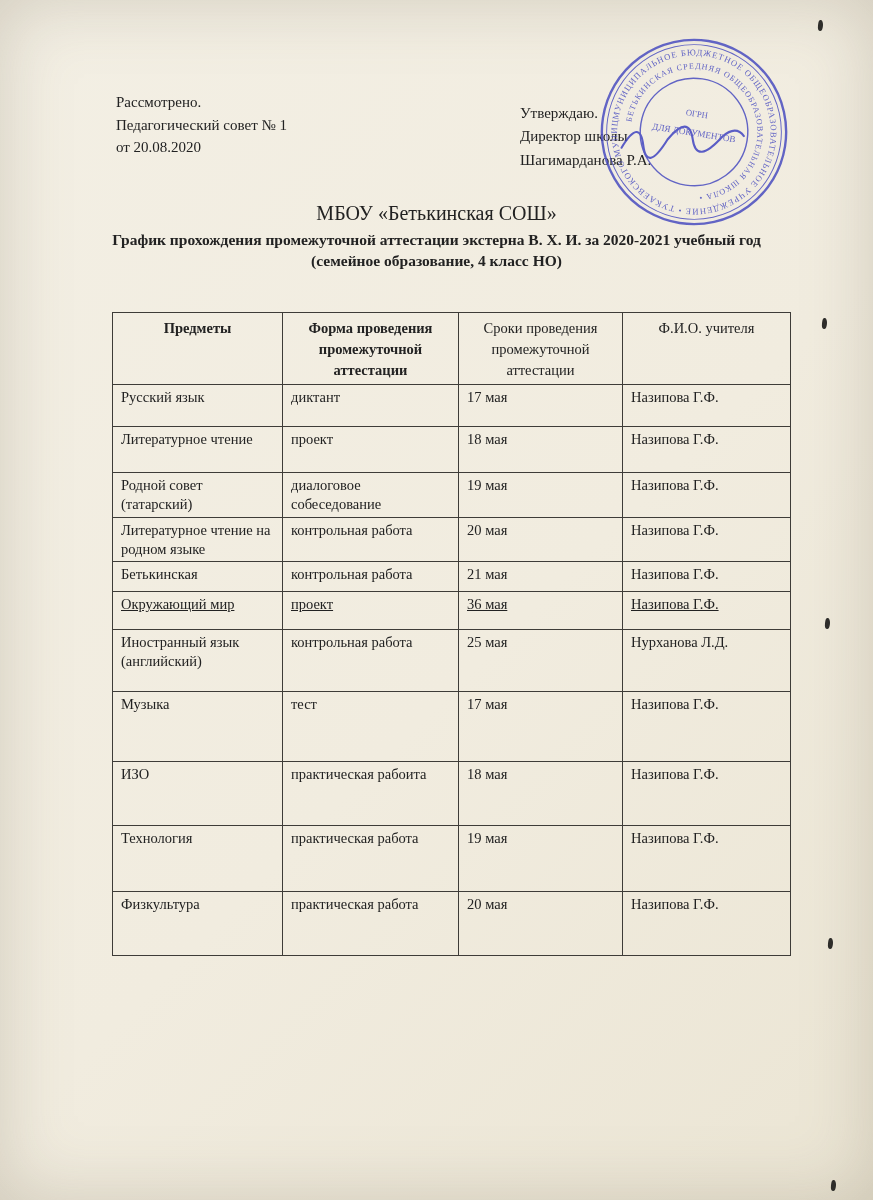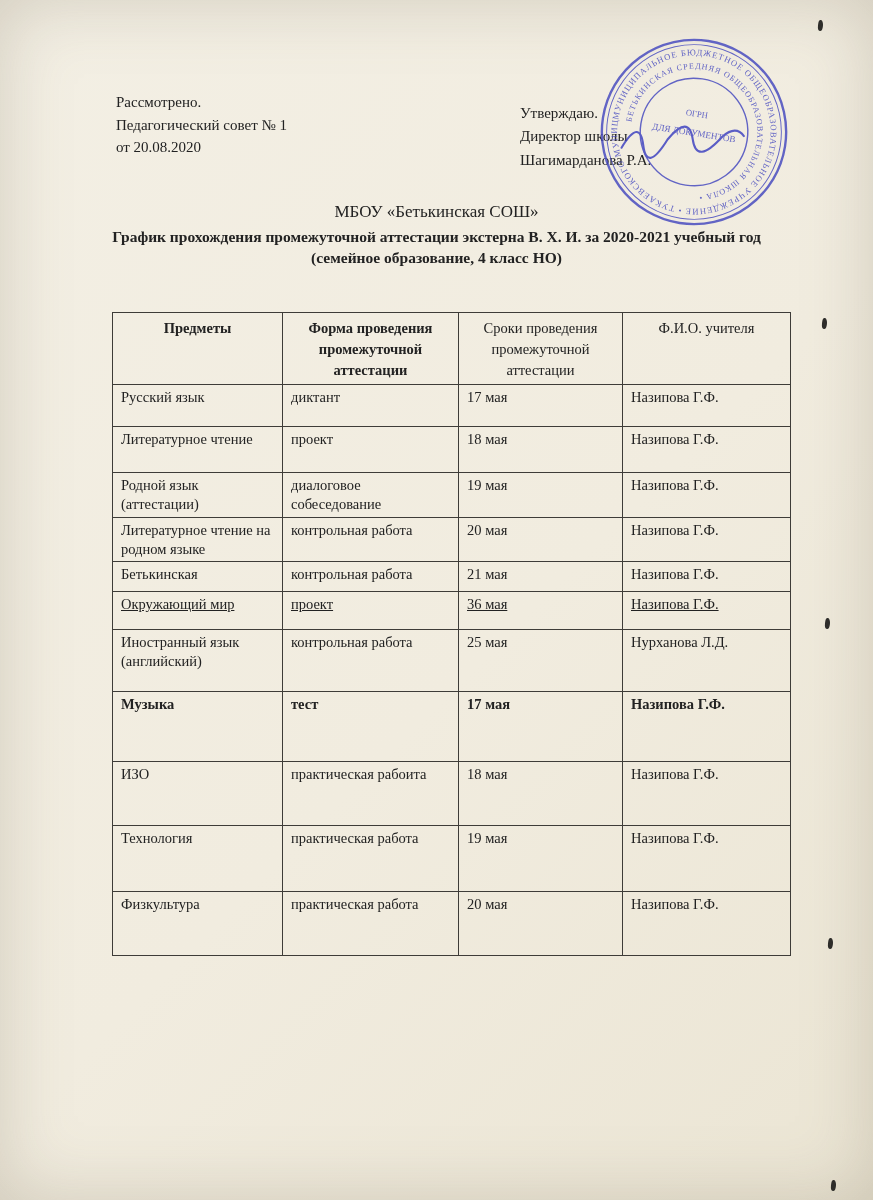--- a/index.html
+++ b/index.html
@@ -6,42 +6,42 @@
   body{background:#cfcabc;font-family:"Liberation Serif", serif;}
   .page{
     position:relative;width:873px;height:1200px;margin:0 auto;
     background:linear-gradient(135deg,#f3efe4 0%,#f1ecdf 55%,#ebe5d4 100%);
     box-shadow:inset 0 0 70px rgba(125,115,92,.28);
     overflow:hidden;color:#222;
   }
   .review-block{position:absolute;left:116px;top:91px;font-size:15px;line-height:1.5;}
   .approve-block{position:absolute;left:520px;top:102px;font-size:15px;line-height:1.55;}
   .title-block{position:absolute;left:0;top:202px;width:100%;text-align:center;}
-  .title-org{font-size:17px;}
+  .title-org{font-size:20px;}
   .title-main{font-size:15.5px;font-weight:bold;margin-top:5px;padding:0 73px;line-height:1.35;}
   .title-sub{font-size:15.5px;font-weight:bold;line-height:1.35;}
 
   .schedule{position:absolute;left:112px;top:312px;}
   table{border-collapse:collapse;table-layout:fixed;width:678px;}
   col.c1{width:170px;} col.c2{width:176px;} col.c3{width:164px;} col.c4{width:168px;}
   th,td{
     border:1.5px solid #3e3c38;padding:3px 8px;vertical-align:top;
     font-size:14.5px;line-height:1.3;overflow:hidden;word-wrap:break-word;
   }
   thead tr{height:58px;}
   th{text-align:center;font-weight:normal;padding-top:5px;line-height:1.45;}
   th:nth-child(1),th:nth-child(2){font-weight:bold;}
   tbody tr:nth-child(1){height:42px;padding-left:24px;}
   tbody tr:nth-child(2){height:46px;margin-top:25px;}
   tbody tr:nth-child(3){height:34px;}
   tbody tr:nth-child(4){height:30px;}
   tbody tr:nth-child(5){height:30px;}
   tbody tr:nth-child(6){height:38px;text-decoration:underline;}
   tbody tr:nth-child(7){height:62px;}
-  tbody tr:nth-child(8){height:70px;font-weight:bold;}
+  tbody tr:nth-child(8){height:70px;}
   tbody tr:nth-child(9){height:64px;}
   tbody tr:nth-child(10){height:66px;}
   tbody tr:nth-child(11){height:64px;}
 
   .stamp{position:absolute;left:598px;top:36px;width:192px;height:192px;opacity:.82;transform:rotate(9deg);}
 
   .artifact{position:absolute;background:#2e2d2a;border-radius:45% 55% 50% 50%;width:5px;height:11px;transform:rotate(6deg);}
   .a1{left:818px;top:20px;}
   .a2{left:822px;top:318px;}
   .a3{left:825px;top:618px;}
@@ -113,21 +113,21 @@
             <td>17 мая</td>
             <td>Назипова Г.Ф.</td>
           </tr>
           <tr>
             <td>Литературное чтение</td>
             <td>проект</td>
             <td>18 мая</td>
             <td>Назипова Г.Ф.</td>
           </tr>
           <tr>
-            <td>Родной язык (аттестации)</td>
+            <td>Родной совет (татарский)</td>
             <td>диалоговое собеседование</td>
             <td>19 мая</td>
             <td>Назипова Г.Ф.</td>
           </tr>
           <tr>
             <td>Литературное чтение на родном языке</td>
             <td>контрольная работа</td>
             <td>20 мая</td>
             <td>Назипова Г.Ф.</td>
           </tr>

